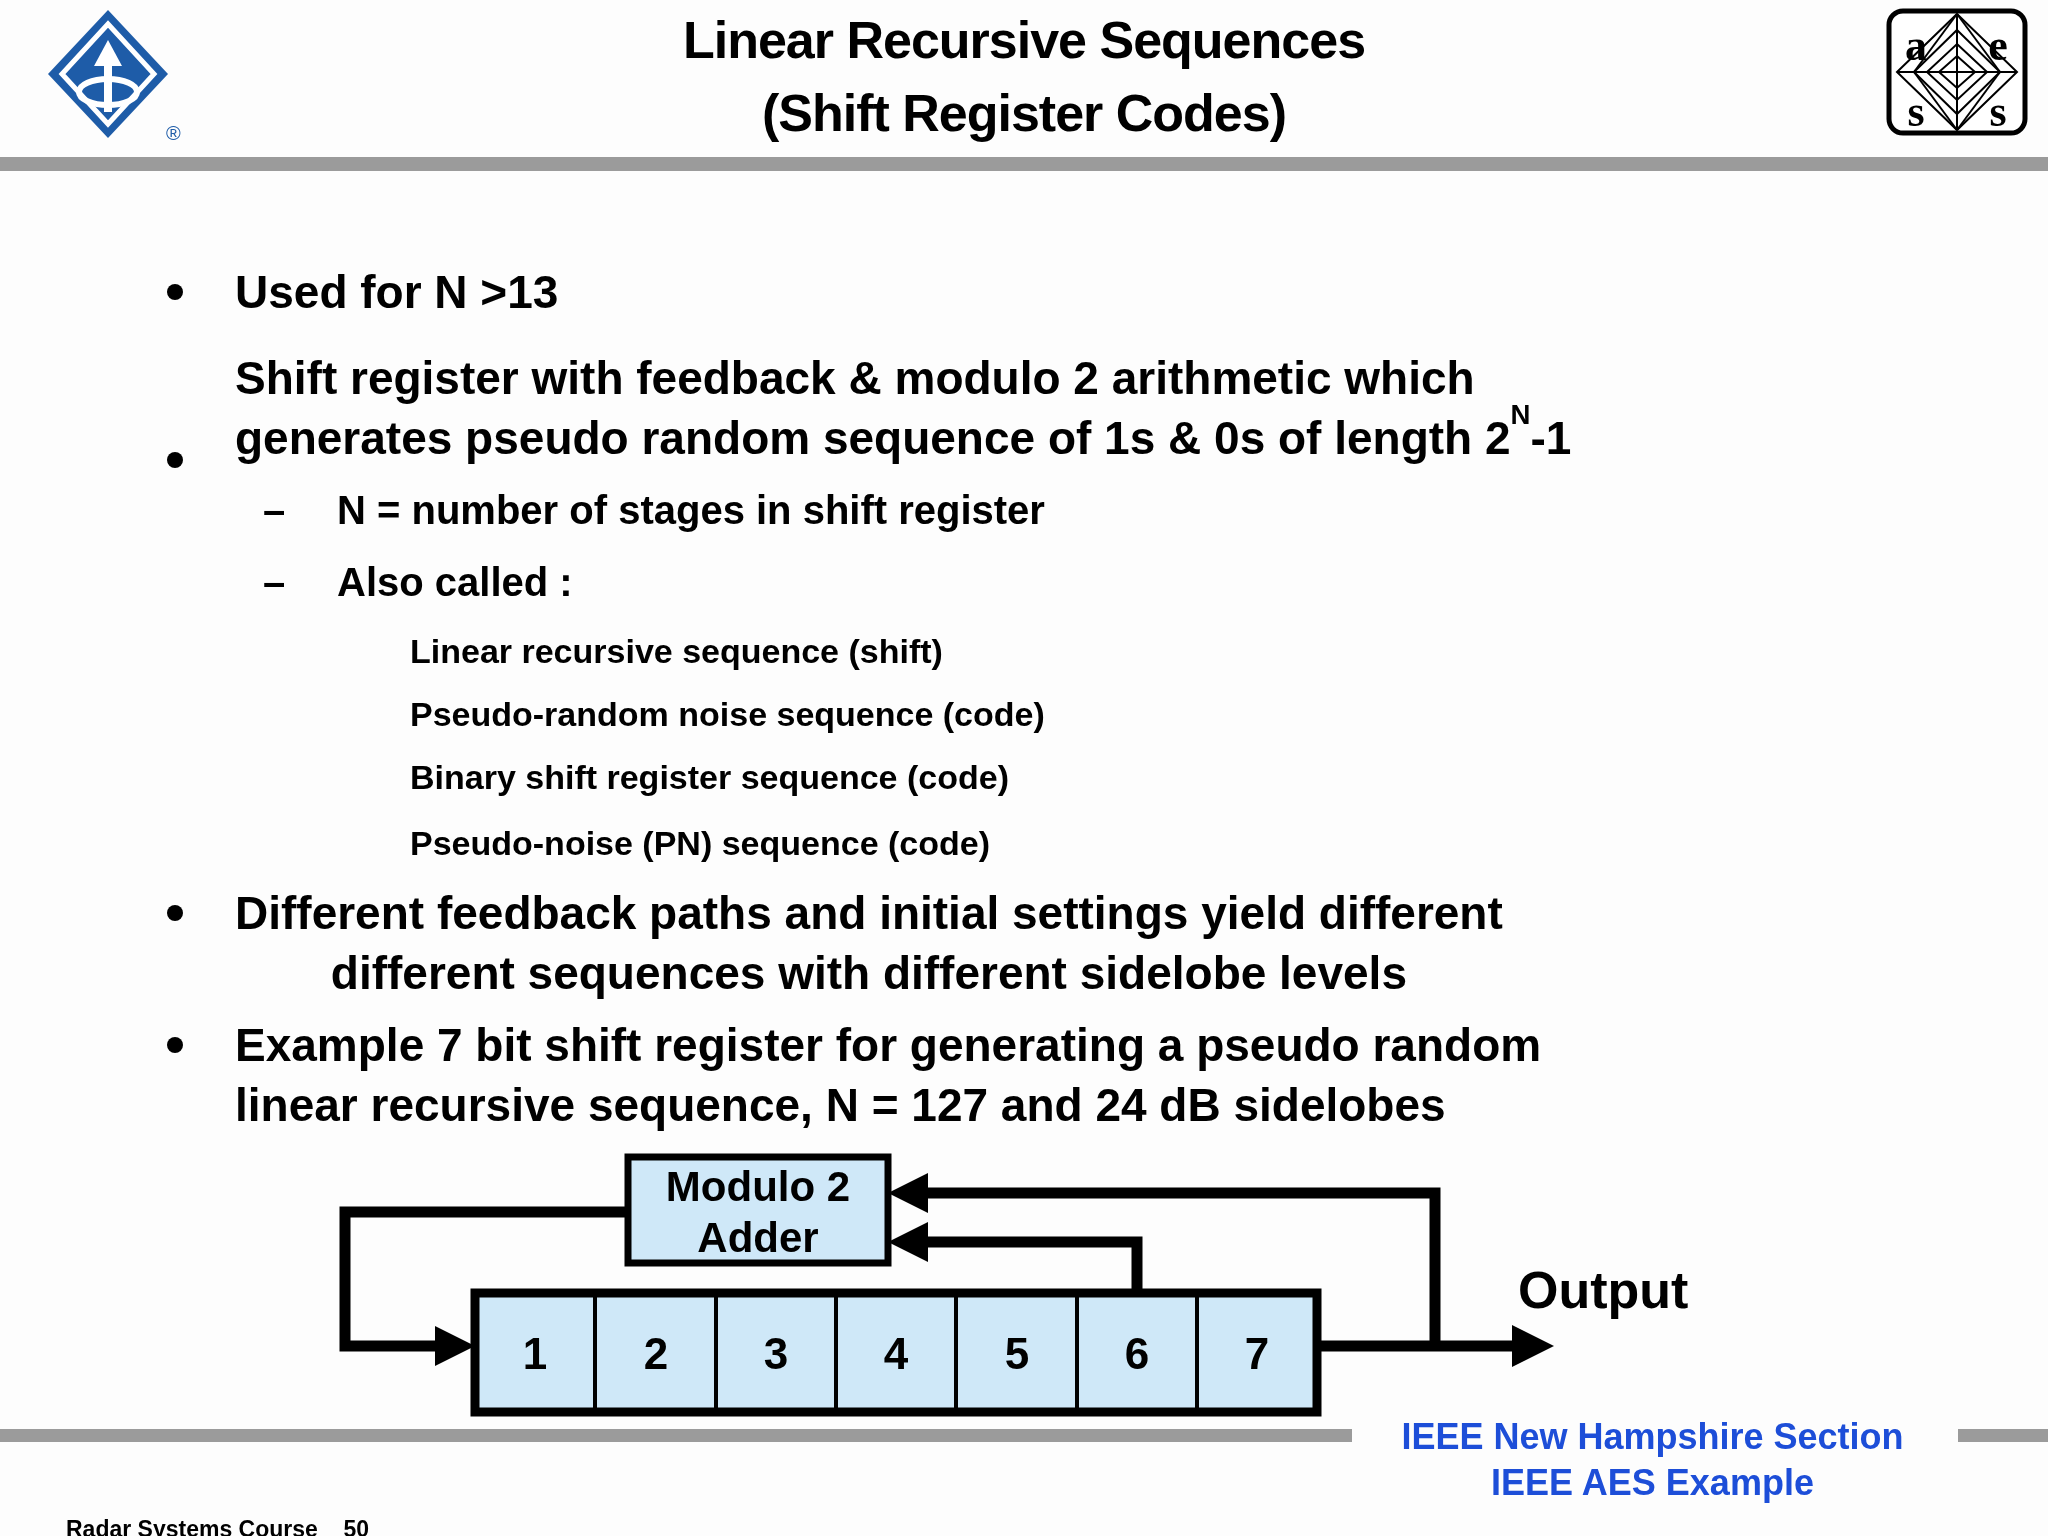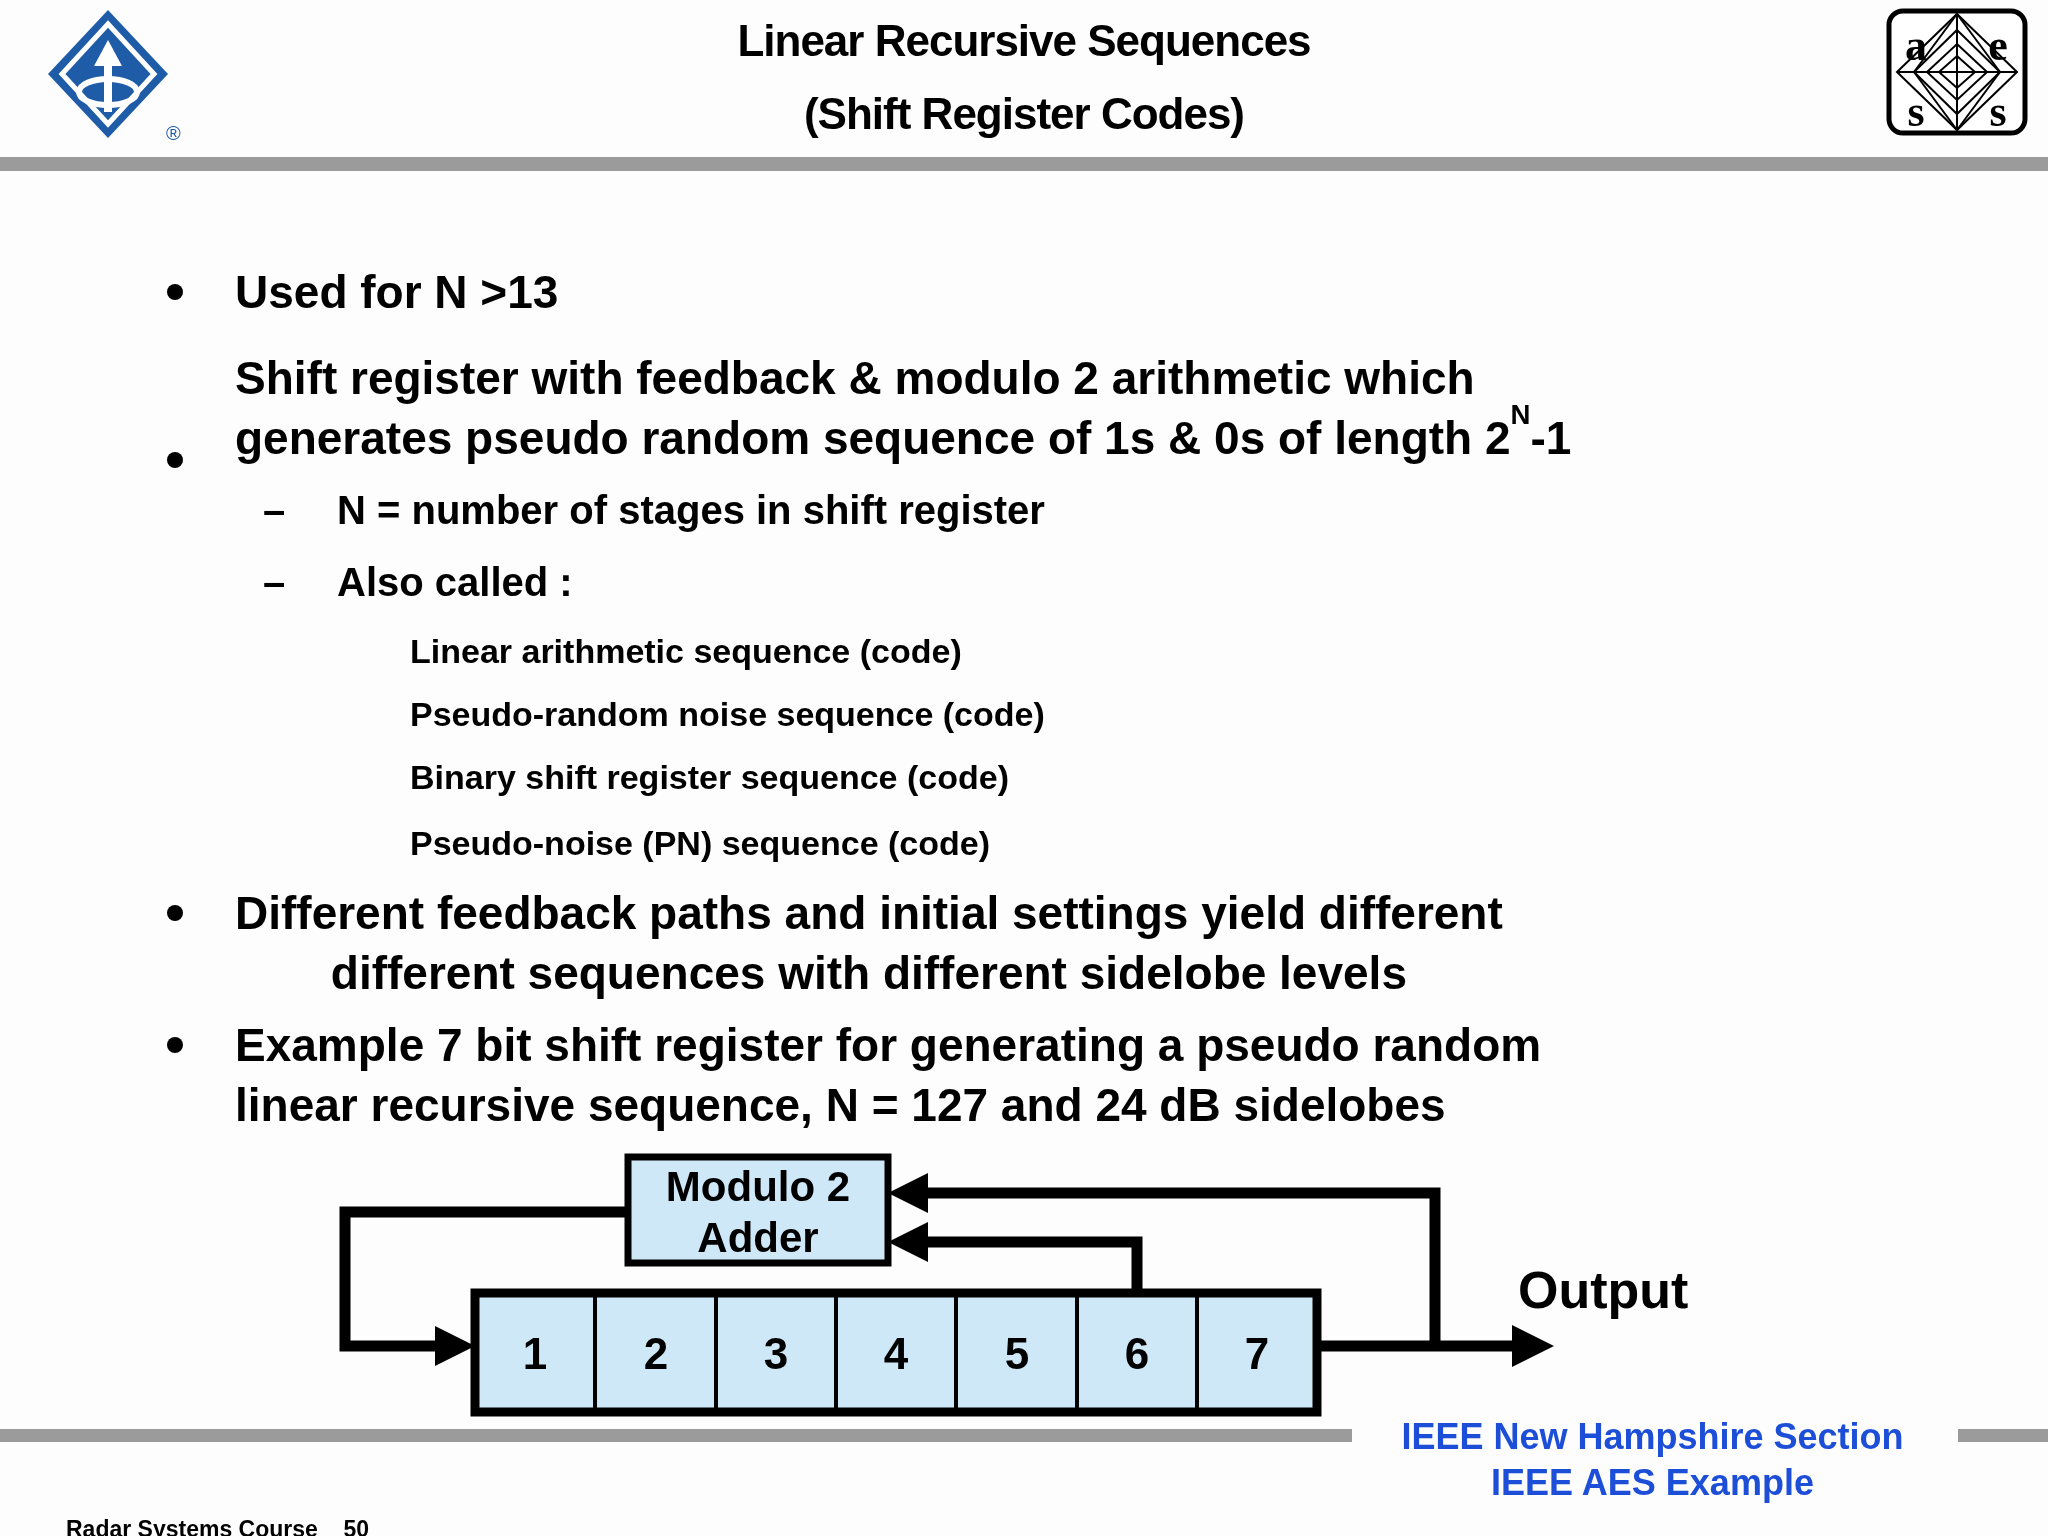--- a/index.html
+++ b/index.html
@@ -6,21 +6,21 @@
   .slide {
     position:relative; width:2048px; height:1536px;
     background:#fdfdfd; color:#000;
     font-family:"Liberation Sans", sans-serif;
     overflow:hidden;
   }
 
   
   .page-title {
     position:absolute; top:4px; left:240px; right:240px;
-    text-align:center; font-weight:bold; font-size:44px; line-height:73px;
+    text-align:center; font-weight:bold; font-size:52px; line-height:73px;
     letter-spacing:-1px; z-index:2;
   }
   .title-rule {
     position:absolute; top:157px; left:0; width:2048px; height:14px;
     background:#9b9b9b; z-index:1;
   }
   .logo-ieee { position:absolute; top:8px; left:40px; }
   .logo-aes  { position:absolute; top:8px; left:1886px; }
 
   
@@ -116,21 +116,21 @@
     <div class="row l2 m-c">
       <span class="mk-dash">–</span>
       <div class="tx">N = number of stages in shift register</div>
     </div>
 
     <div class="row l2 m-c">
       <span class="mk-dash">–</span>
       <div class="tx">Also called :</div>
     </div>
 
-    <div class="l3 m-d">Linear arithmetic sequence (code)</div>
+    <div class="l3 m-d">Linear recursive sequence (shift)</div>
     <div class="l3 m-d">Pseudo-random noise sequence (code)</div>
     <div class="l3 m-c">Binary shift register sequence (code)</div>
     <div class="l3 m-d">Pseudo-noise (PN) sequence (code)</div>
 
     <div class="row l1 m-e">
       <span class="mk-dot"></span>
       <div class="tx">
         <div>Different feedback paths and initial settings yield different</div>
         <div>different sequences with different sidelobe levels</div>
       </div>

